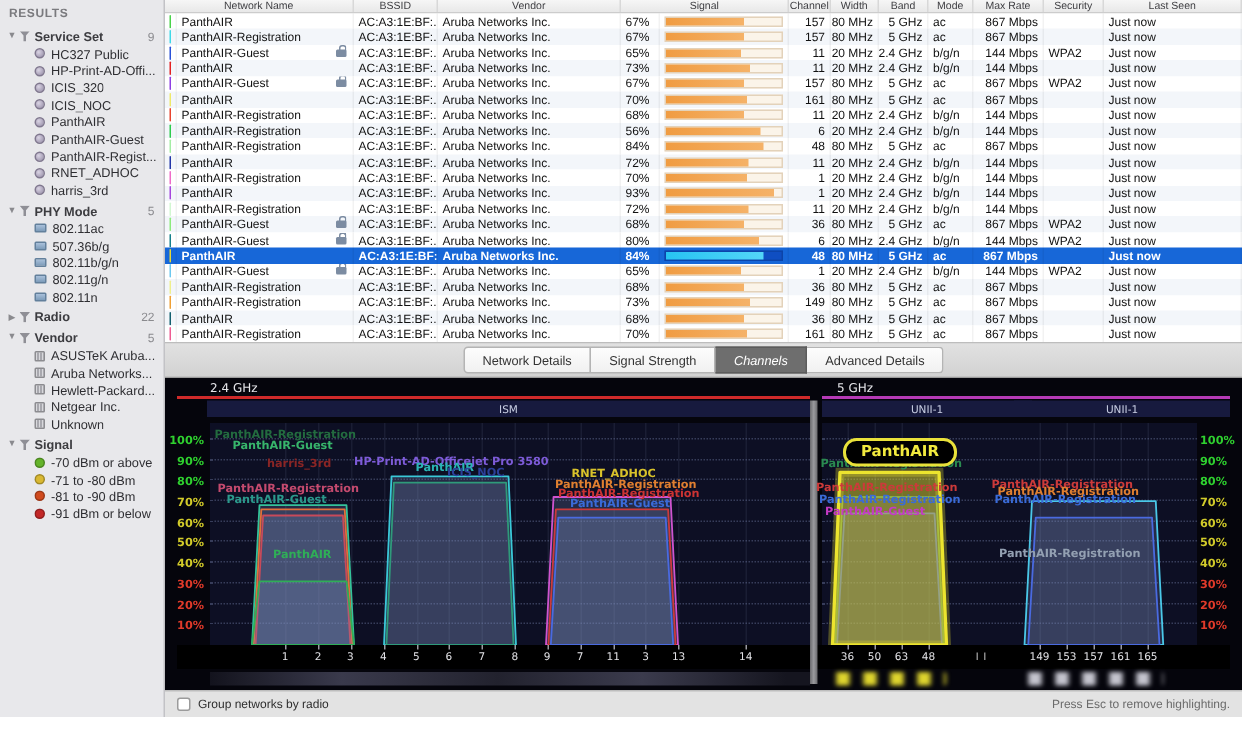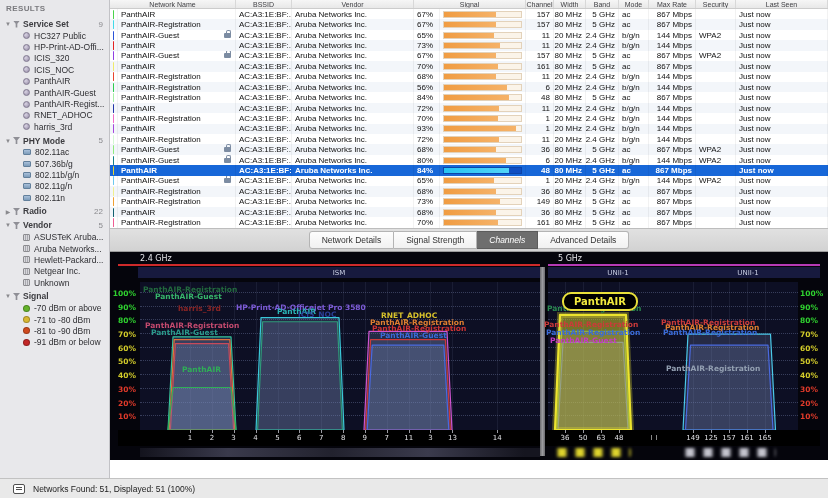--- a/index.html
+++ b/index.html
@@ -865,21 +865,21 @@
           <span class="ticklab" style="left: 6.8%;">36</span>
           <span class="tickmark" style="left: 14%;"></span>
           <span class="ticklab" style="left: 14%;">50</span>
           <span class="tickmark" style="left: 21.2%;"></span>
           <span class="ticklab" style="left: 21.2%;">63</span>
           <span class="tickmark" style="left: 28.4%;"></span>
           <span class="ticklab" style="left: 28.4%;">48</span>
           <span class="tickmark" style="left: 58%;"></span>
           <span class="ticklab" style="left: 58%;">149</span>
           <span class="tickmark" style="left: 65.2%;"></span>
-          <span class="ticklab" style="left: 65.2%;">125</span>
+          <span class="ticklab" style="left: 65.2%;">153</span>
           <span class="tickmark" style="left: 72.4%;"></span>
           <span class="ticklab" style="left: 72.4%;">157</span>
           <span class="tickmark" style="left: 79.6%;"></span>
           <span class="ticklab" style="left: 79.6%;">161</span>
           <span class="tickmark" style="left: 86.8%;"></span>
           <span class="ticklab" style="left: 86.8%;">165</span>
           <span class="axbreak" style="left: 41%;"></span>
         </div>
         <div class="heat" style="left: 438px; width: 250px;">
           <div class="glow" style="left: 2%; width: 31%; background: repeating-linear-gradient(90deg, rgba(0, 0, 0, 0) 0px, rgba(0, 0, 0, 0) 3px, rgb(222, 212, 46) 6px, rgb(222, 212, 46) 12px, rgba(0, 0, 0, 0) 15px, rgba(0, 0, 0, 0) 18px);"></div>
@@ -922,19 +922,20 @@
         <span class="spec-label" style="color: rgb(204, 58, 58); left: 434px; top: 68px;">PanthAIR-Registration</span>
         <span class="spec-label" style="color: rgb(58, 107, 216); left: 436px; top: 76px;">PanthAIR-Registration</span>
         <span class="spec-label" style="color: rgb(196, 58, 196); left: 440px; top: 84px;">PanthAIR-Guest</span>
         <span class="spec-label" style="color: rgb(204, 58, 58); left: 551px; top: 66px;">PanthAIR-Registration</span>
         <span class="spec-label" style="color: rgb(224, 127, 48); left: 555px; top: 71px;">PanthAIR-Registration</span>
         <span class="spec-label" style="color: rgb(58, 107, 216); left: 553px; top: 76px;">PanthAIR-Registration</span>
         <span class="spec-label" style="color: rgb(147, 160, 178); left: 556px; top: 112px;">PanthAIR-Registration</span>
         <div class="spec-tooltip" style="left: 452px; top: 40px;">PanthAIR</div>
       </section>
 
+    <div class="group-bar">
+      <span class="checkbox"></span>
+      <span>Group networks by radio</span>
+      <span class="esc">Press Esc to remove highlighting.</span>
+    </div>
   </main>
 
-  <footer class="status-bar">
-    <span class="status-icon"></span>
-    <span>Networks Found: 51, Displayed: 51 (100%)</span>
-  </footer>
 </div>
 
 </body></html>

